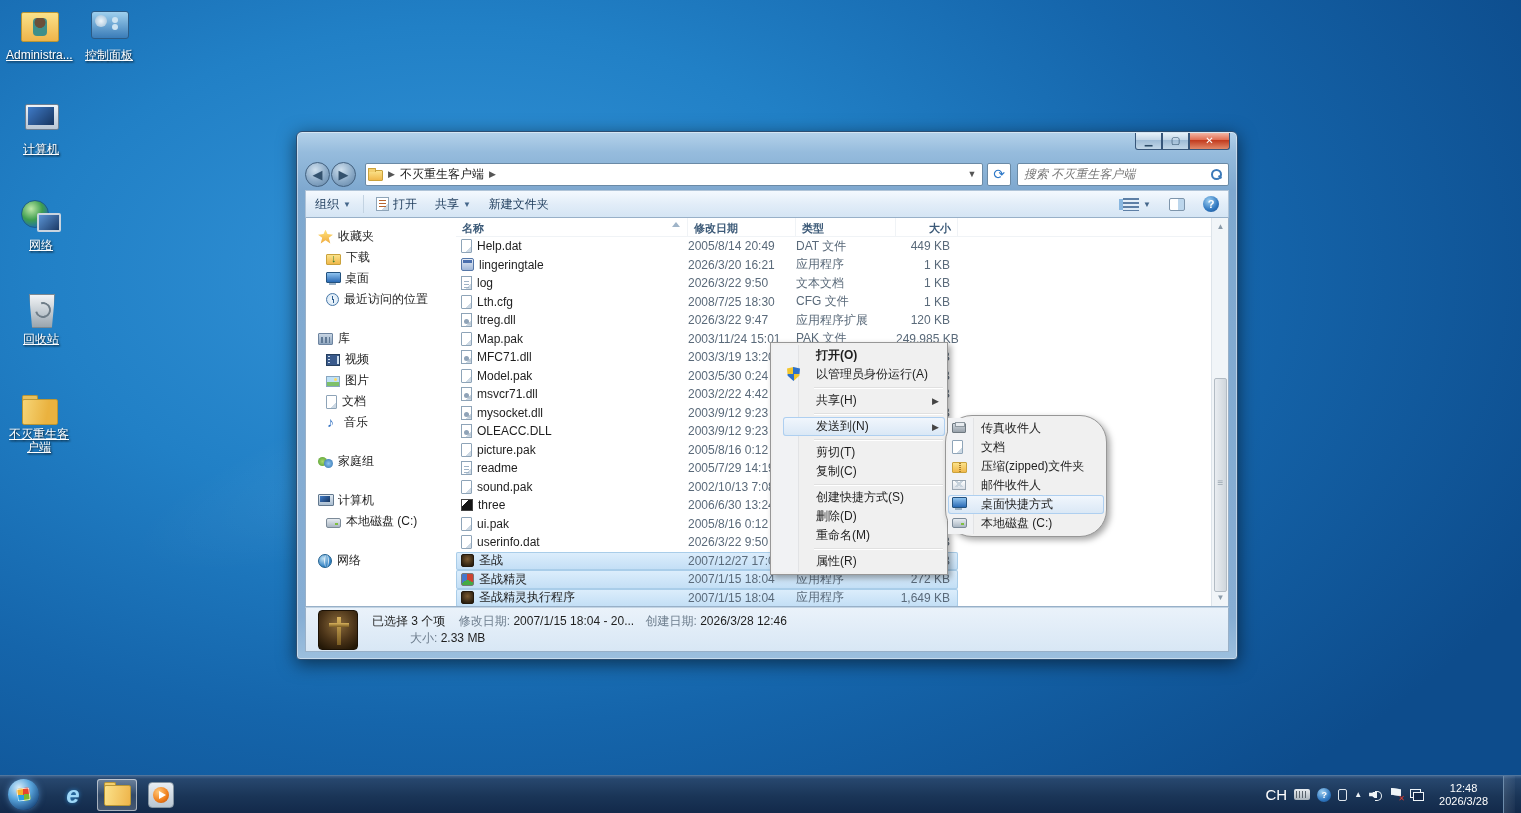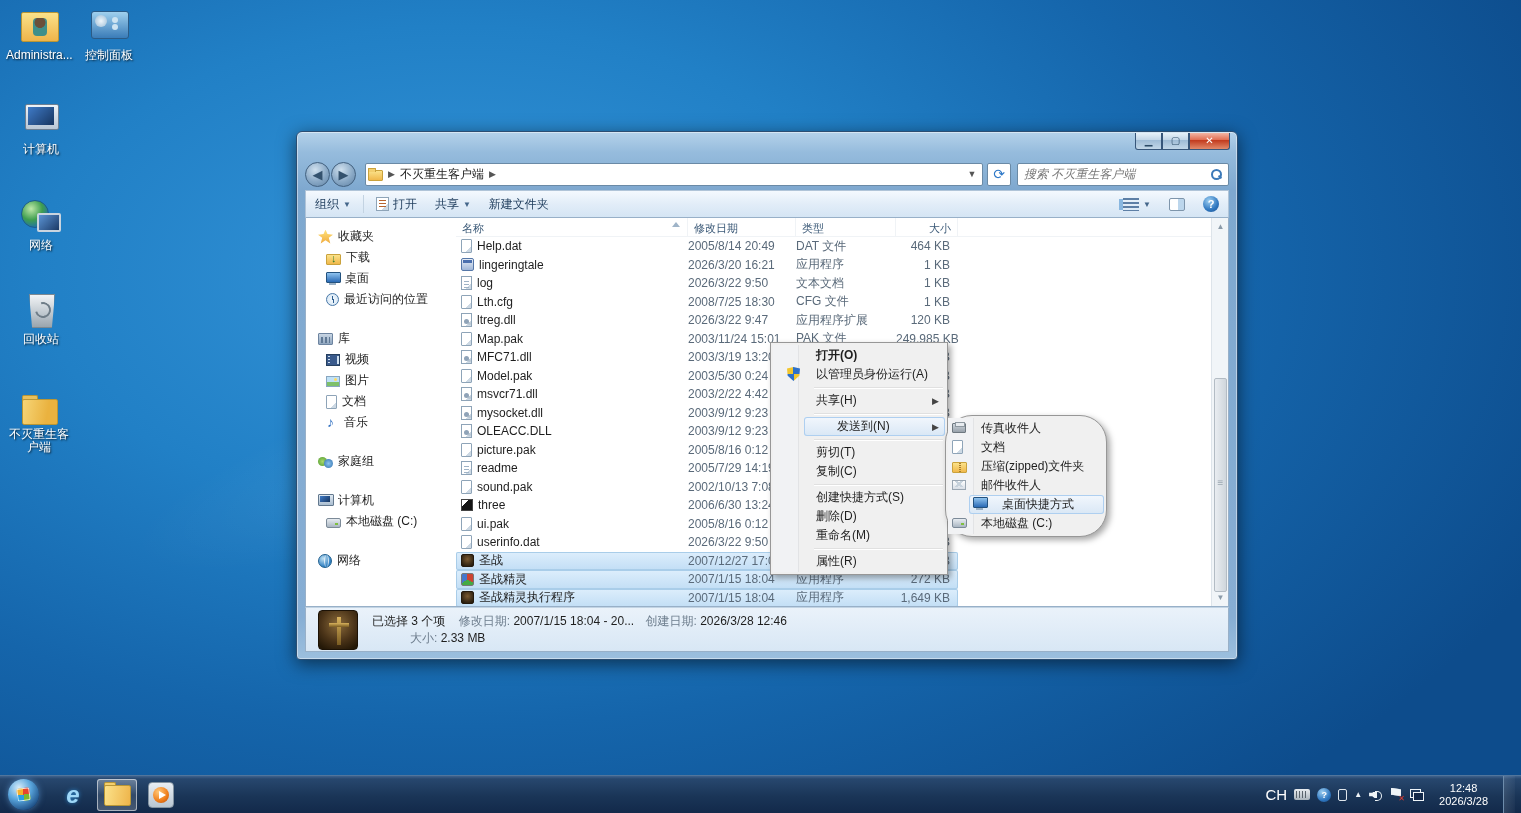--- a/index.html
+++ b/index.html
@@ -7,21 +7,21 @@
   body { position:relative; background:#1b6cb5; }
 
   
   #desktop { position:absolute; inset:0 0 38px 0;
     background: radial-gradient(ellipse 1200px 700px at 30% 35%, #3494d8 0%, #2180c6 35%, #1565ab 65%, #0d4c8c 100%); }
   #desktop .streak { position:absolute; width:1400px; height:500px; left:-100px; top:150px;
     background: radial-gradient(ellipse 700px 120px at 50% 50%, rgba(255,255,255,.10), rgba(255,255,255,0) 70%);
     transform: rotate(-18deg); pointer-events:none; }
   .dicon { position:absolute; width:66px; text-align:center; cursor:default; }
   .dicon .art { width:44px; height:40px; margin:0 auto 3px; position:relative; }
-  .dicon .lbl { color:#fff; font-size:12px; line-height:13px; text-shadow:1px 1px 2px rgba(0,0,0,.8); }
+  .dicon .lbl { color:#fff; font-size:12px; line-height:13px; text-shadow:1px 1px 2px rgba(0,0,0,.8);text-decoration:underline; }
 
   .art.user-folder-icon::before { content:''; position:absolute; left:4px; top:6px; width:36px; height:28px;
     background:linear-gradient(#fbe28a,#eeb44a); border:1px solid #b89636; border-radius:2px; }
   .art.user-folder-icon::after { content:''; position:absolute; left:16px; top:12px; width:14px; height:18px;
     background:radial-gradient(circle at 50% 25%, #6b4f3a 34%, #3f8f8a 38%); border-radius:4px; }
   .art.control-panel-icon::before { content:''; position:absolute; left:4px; top:5px; width:36px; height:26px;
     background:linear-gradient(#9fd0ee,#3a7cb8); border:1px solid #2b5b86; border-radius:3px; }
   .art.control-panel-icon::after { content:''; position:absolute; left:8px; top:9px; width:12px; height:12px;
     background:radial-gradient(#eef6fb,#9bbcd6); border-radius:50%; box-shadow:14px -1px 0 -3px #cde4f2, 14px 6px 0 -3px #cde4f2; }
   .art.computer-big-icon::before { content:''; position:absolute; left:6px; top:4px; width:32px; height:24px;
@@ -91,21 +91,21 @@
     color:#fff; font-size:11px; font-weight:bold; display:flex; align-items:center; justify-content:center; }
 
   
   .content { position:absolute; left:8px; right:8px; top:86px; bottom:52px; background:#fff; border:1px solid #98b0c8; border-top:none; display:flex; }
   .sidebar { width:150px; padding-top:8px; font-size:12px; color:#1e1e1e; overflow:hidden; }
   .side-item { display:flex; align-items:center; gap:5px; height:21px; padding-left:12px; cursor:pointer; white-space:nowrap; }
   .side-item.child { padding-left:20px; }
   .side-gap { height:18px; }
 
   .filelist { flex:1; position:relative; font-size:12px; }
-  .col-headers { display:flex; height:19px; color:#3c5a78; font-size:11px; border-bottom:1px solid #f0f3f6; position:relative; }
+  .col-headers { display:flex; height:19px; color:#3c5a78; font-size:11px; border-bottom:1px solid #f0f3f6; position:relative;font-weight:bold; }
   .col-h { padding:3px 6px 0; border-right:1px solid #f0f3f6; overflow:hidden; white-space:nowrap; cursor:pointer; }
   .sort-arrow { position:absolute; left:216px; top:0; width:0; height:0; border:4px solid transparent; border-bottom:5px solid #9fb4c8; }
   .rows { position:absolute; left:0; top:19px; right:17px; bottom:0; overflow:hidden; }
   .frow { display:flex; align-items:center; height:18.5px; width:502px; cursor:pointer; }
   .frow.selected { background:linear-gradient(#ddeefc,#c2def5); box-shadow:inset 0 0 0 1px #a9cde9; border-radius:2px; }
   .c-name { width:232px; display:flex; align-items:center; gap:5px; padding-left:5px; white-space:nowrap; overflow:hidden; color:#1e1e1e; }
   .c-date { width:108px; color:#5a6a7a; white-space:nowrap; overflow:hidden; }
   .c-type { width:100px; color:#5a6a7a; white-space:nowrap; overflow:hidden; }
   .c-size { width:62px; text-align:right; padding-right:8px; color:#5a6a7a; white-space:nowrap; }
 
@@ -134,21 +134,21 @@
   
   .menu { position:absolute; background:#f0f0f0; border:1px solid #979797; box-shadow:3px 3px 6px rgba(0,0,0,.35);
     font-size:12px; color:#1e1e1e; padding:3px 2px; z-index:60; }
   #ctx { left:770px; top:342px; width:178px;padding-left:12px; }
   #sub { left:945px; top:415px; width:162px;border-radius:27px; }
   .menu .strip { position:absolute; left:2px; top:2px; bottom:2px; width:26px; background:#f1f2f4; border-right:1px solid #e2e3e5; }
   .mitem { position:relative; display:flex; align-items:center; height:19px; padding-left:33px; padding-right:6px; cursor:pointer; border-radius:3px; }
   .mitem .micon { position:absolute; left:4px; top:2px; }
   .mitem.bold { font-weight:bold; }
   .mitem .arrow { margin-left:auto; font-size:9px; color:#444; }
-  .mitem.hl { background:linear-gradient(#f2f7fd,#d9e7f5); box-shadow:inset 0 0 0 1px #aecff0;margin-left:21px; }
+  .mitem.hl { background:linear-gradient(#f2f7fd,#d9e7f5); box-shadow:inset 0 0 0 1px #aecff0; }
   .msep { height:1px; background:#e0e0e0; margin:3px 2px 3px 31px; box-shadow:0 1px 0 #fff; }
 
   
   .icn { display:inline-block; position:relative; flex:none; }
   .i-doc { width:11px; height:14px; background:linear-gradient(135deg,#fff 72%,#cdd9e4 72%); border:1px solid #8ea4b8; border-radius:1px; }
   .i-text { width:11px; height:14px; background:linear-gradient(135deg,#fff 72%,#cdd9e4 72%); border:1px solid #8ea4b8; }
   .i-text::after { content:''; position:absolute; left:2px; right:2px; top:4px; height:7px;
     background:repeating-linear-gradient(#9fb3c6 0 1px,transparent 1px 3px); }
   .i-app { width:13px; height:13px; background:linear-gradient(#e8eef6,#9fb6d8); border:1px solid #5577a8; border-radius:2px; }
   .i-app::before { content:''; position:absolute; left:1px; right:1px; top:1px; height:3px; background:#4a6fae; }
@@ -396,21 +396,21 @@
           <div class="col-h" style="width: 62px; text-align: right;">大小</div>
         </div>
       <div class="rows" id="rows">
           <div class="frow">
             <div class="c-name">
               <span class="icn i-doc"></span>
               <span>Help.dat</span>
             </div>
             <div class="c-date">2005/8/14 20:49</div>
             <div class="c-type">DAT 文件</div>
-            <div class="c-size">464 KB</div>
+            <div class="c-size">449 KB</div>
           </div>
           <div class="frow">
             <div class="c-name">
               <span class="icn i-app"></span>
               <span>lingeringtale</span>
             </div>
             <div class="c-date">2026/3/20 16:21</div>
             <div class="c-type">应用程序</div>
             <div class="c-size">1 KB</div>
           </div>

